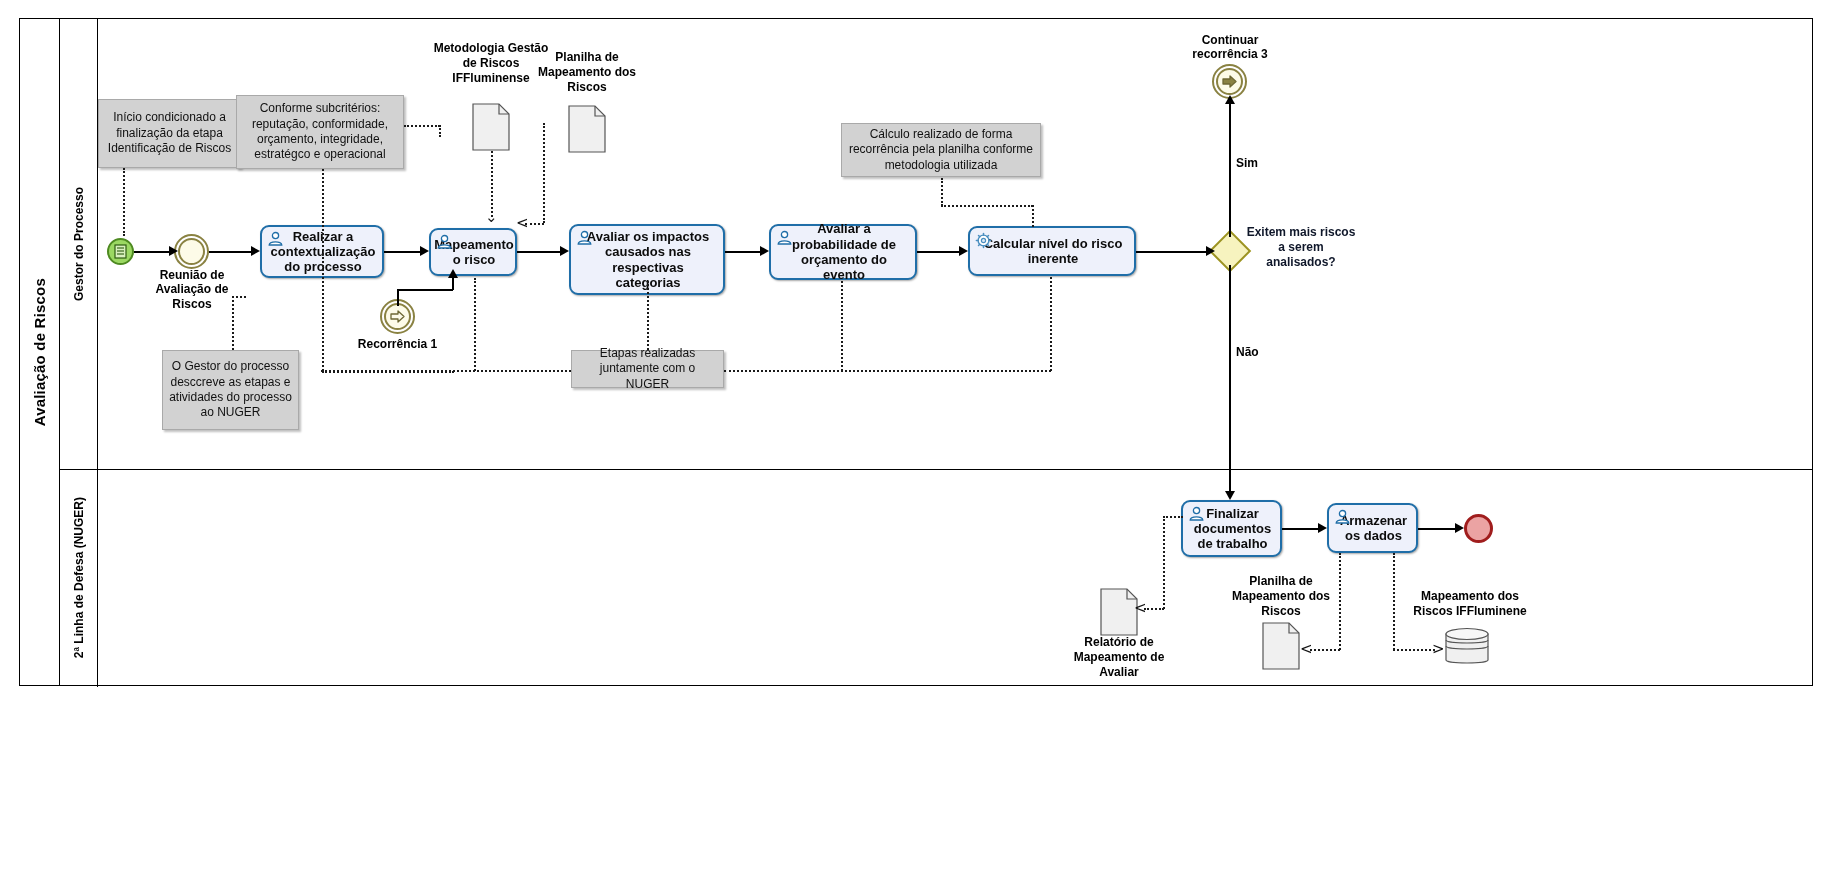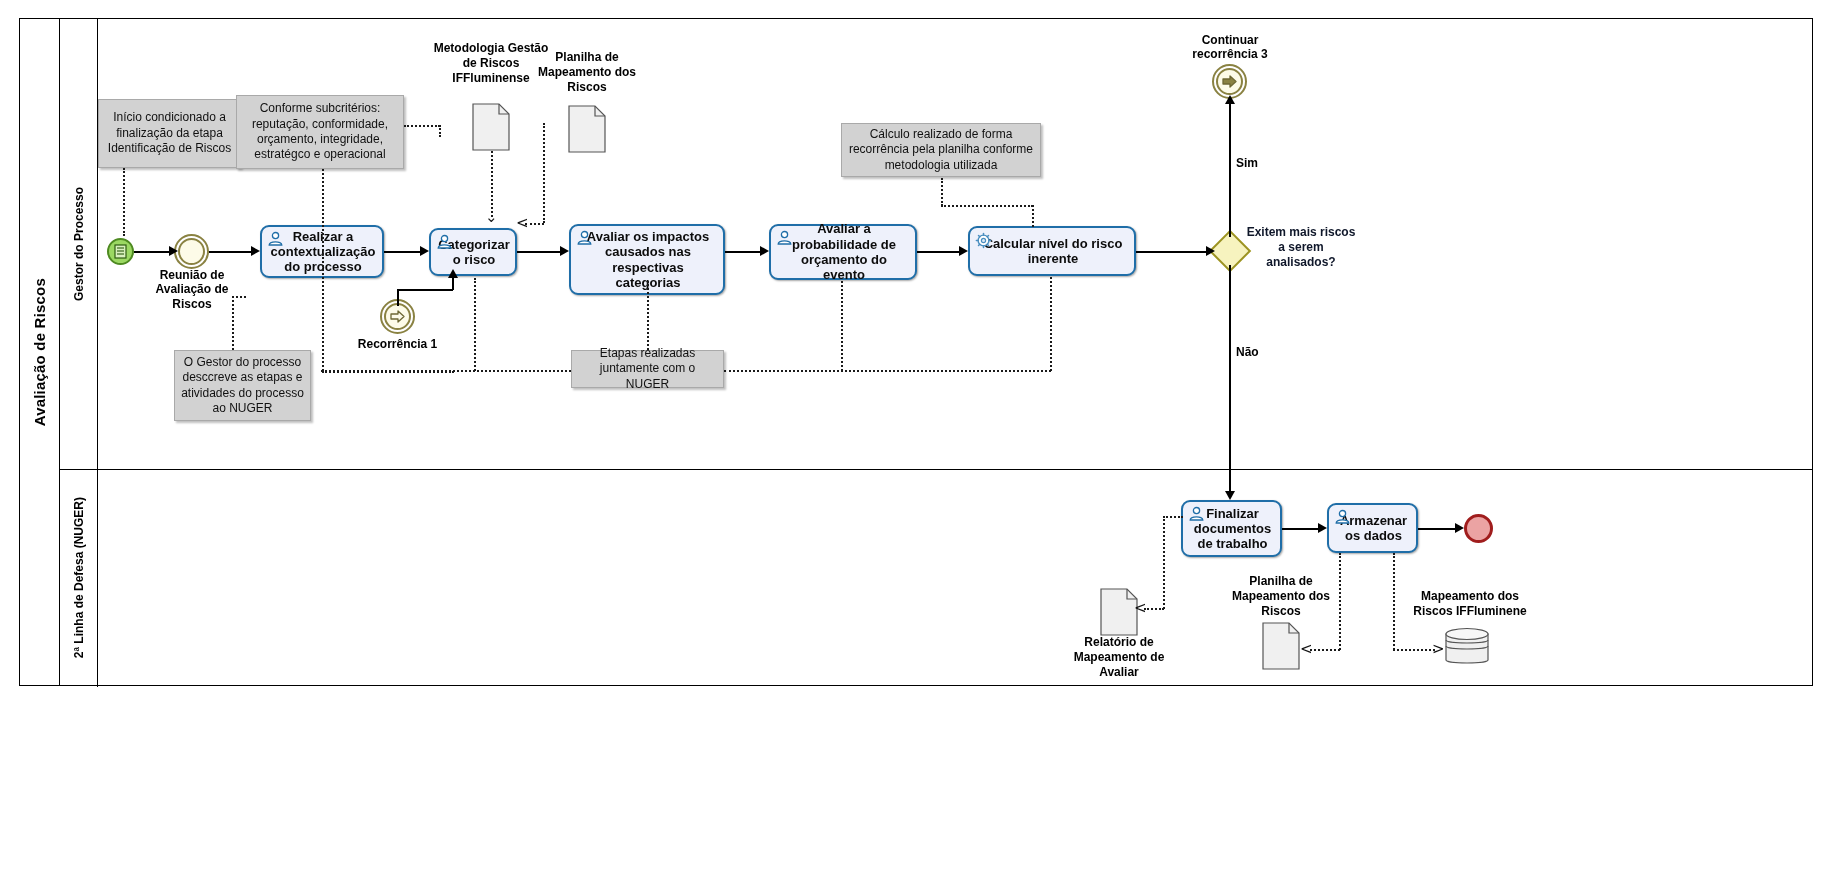--- a/index.html
+++ b/index.html
@@ -120,21 +120,21 @@
   </div>
 
   <div class="note" style="left:98px;top:99px;width:143px;height:69px;">
     <span>Início condicionado a finalização da etapa Identificação de Riscos</span>
   </div>
 
   <div class="note" style="left:236px;top:95px;width:168px;height:74px;">
     <span>Conforme subcritérios: reputação, conformidade, orçamento, integridade, estratégco e operacional</span>
   </div>
 
-  <div class="note" style="left:174px;top:350px;width:137px;height:71px;">
+  <div class="note" style="left:162px;top:350px;width:137px;height:80px;">
     <span>O Gestor do processo desccreve as etapas e atividades do processo ao NUGER</span>
   </div>
 
   <div class="note" style="left:571px;top:350px;width:153px;height:38px;">
     <span>Etapas realizadas juntamente com o NUGER</span>
   </div>
 
   <div class="note" style="left:841px;top:123px;width:200px;height:54px;">
     <span>Cálculo realizado de forma recorrência pela planilha conforme metodologia utilizada</span>
   </div>
@@ -204,21 +204,21 @@
     <span class="tlabel">Realizar a contextualização do processo</span>
   </div>
 
   <div class="task" style="left:429px;top:228px;width:88px;height:48px;">
     <span class="task-icon">
       <svg width="17" height="15" viewBox="0 0 17 15">
         <circle cx="8.5" cy="4.6" r="3.1" fill="#fff" stroke="#1f6ea8" stroke-width="1.3"></circle>
         <path d="M2.2 14 C2.2 9.8 14.8 9.8 14.8 14 Z" fill="#fff" stroke="#1f6ea8" stroke-width="1.3"></path>
       </svg>
     </span>
-    <span class="tlabel">Categorizar o risco</span>
+    <span class="tlabel">Mapeamento o risco</span>
   </div>
 
   <div class="task" style="left:569px;top:224px;width:156px;height:71px;">
     <span class="task-icon">
       <svg width="17" height="15" viewBox="0 0 17 15">
         <circle cx="8.5" cy="4.6" r="3.1" fill="#fff" stroke="#1f6ea8" stroke-width="1.3"></circle>
         <path d="M2.2 14 C2.2 9.8 14.8 9.8 14.8 14 Z" fill="#fff" stroke="#1f6ea8" stroke-width="1.3"></path>
       </svg>
     </span>
     <span class="tlabel">Avaliar os impactos causados nas respectivas categorias</span>

